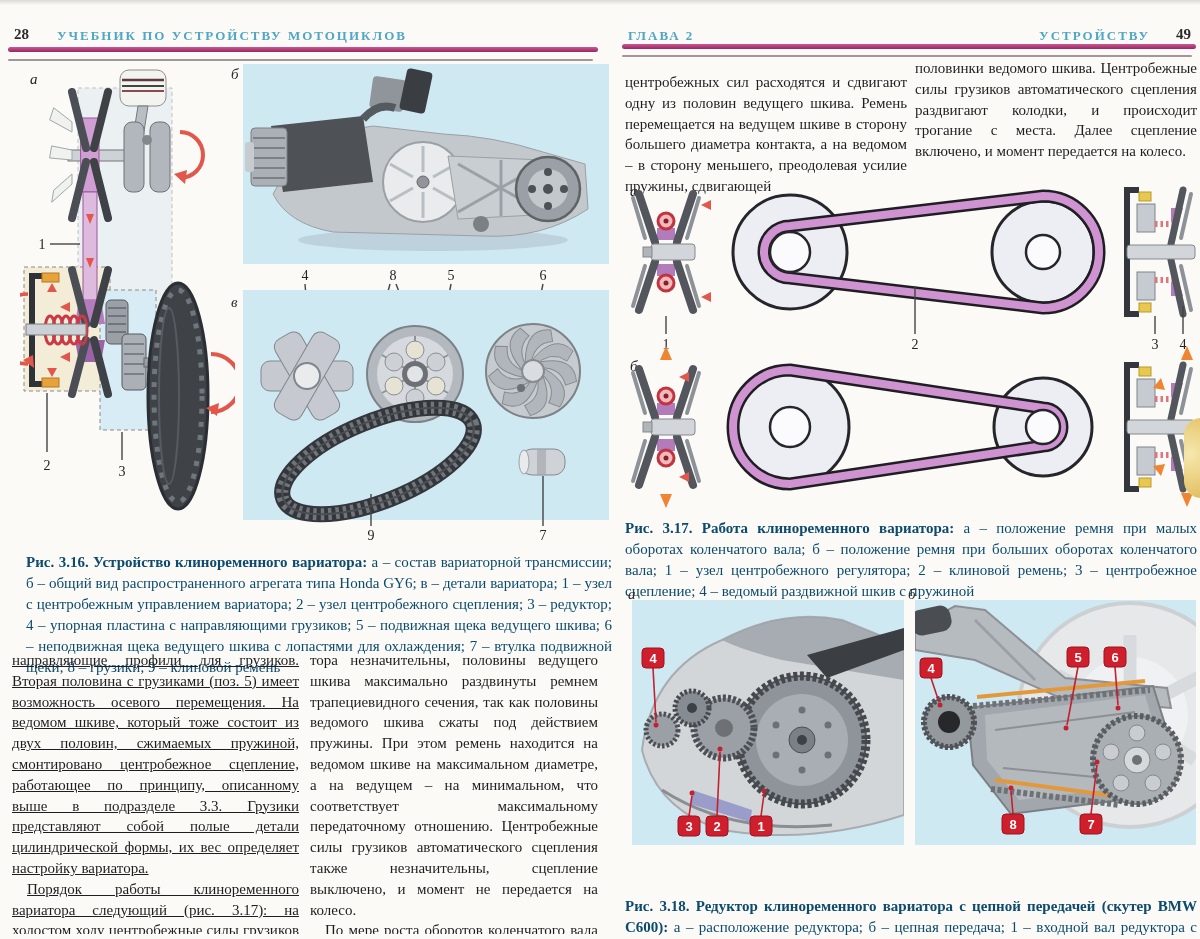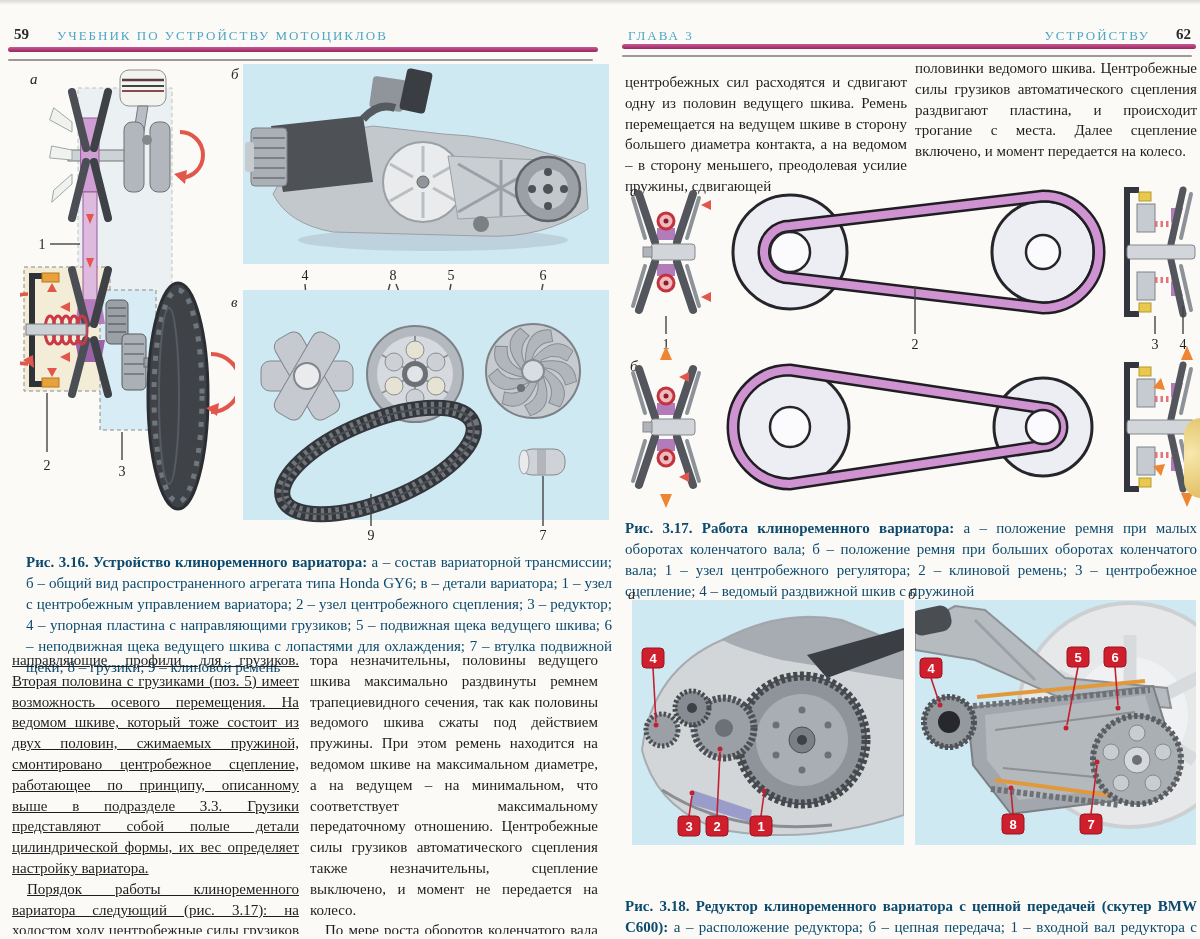--- a/index.html
+++ b/index.html
@@ -1,21 +1,21 @@
 <!DOCTYPE html>
 <html><head>
 <meta charset="utf-8">
 <style>
   html,body{margin:0;padding:0;background:#fff;}
   .sheet{position:relative;width:1200px;height:939px;background:#fbfaf6;overflow:hidden;
          font-family:"Liberation Serif",serif;color:#1e1e20;}
   .abs{position:absolute;}
   
   .pgnum{font-weight:bold;font-size:15px;color:#2b2b2e;}
-  .runhead{font-size:13px;letter-spacing:2px;color:#4fa6c6;font-weight:normal;}
+  .runhead{font-size:13px;letter-spacing:2px;color:#4fa6c6;font-weight:bold;}
   .rule{height:5px;border-radius:3px;background:linear-gradient(#c75a94,#9c2560);}
   .rule-shadow{height:2px;background:#55454e;opacity:.55;border-radius:2px;}
   
   .bodycol{font-size:15px;line-height:20.8px;text-align:justify;overflow:hidden;}
   .bodycol p{margin:0;}
   .bodycol p.indent{text-indent:15px;}
   
   .cap{font-size:15px;line-height:21px;text-align:justify;color:#0c4a6e;margin:0;}
   .cap b{font-weight:bold;}
   
@@ -28,28 +28,28 @@
         background:radial-gradient(circle at 35% 45%,#f6e8ae,#e5c express 266,#dcb255);
         background:radial-gradient(circle at 35% 45%,#f6e8ae,#e2bf62);}
   .scan-top{left:0;top:0;width:100%;height:5px;background:linear-gradient(#dcd9d4,rgba(220,217,212,0));}
 </style>
 </head>
 <body>
 
 <div class="sheet">
   <div class="abs scan-top"></div>
 
-  <div class="abs pgnum" style="left:14px;top:26px;">59</div>
+  <div class="abs pgnum" style="left:14px;top:26px;">28</div>
   <div class="abs runhead" style="left:57px;top:28px;">УЧЕБНИК ПО УСТРОЙСТВУ МОТОЦИКЛОВ</div>
   <div class="abs rule" style="left:8px;top:47px;width:590px;"></div>
   <div class="abs rule-shadow" style="left:8px;top:59px;width:585px;"></div>
 
-  <div class="abs runhead" style="left:628px;top:28px;">ГЛАВА 3</div>
+  <div class="abs runhead" style="left:628px;top:28px;">ГЛАВА 2</div>
   <div class="abs runhead" style="left:950px;top:28px;width:200px;text-align:right;">УСТРОЙСТВУ</div>
-  <div class="abs pgnum" style="left:1176px;top:26px;">62</div>
+  <div class="abs pgnum" style="left:1176px;top:26px;">49</div>
   <div class="abs rule" style="left:622px;top:44px;width:574px;"></div>
   <div class="abs rule-shadow" style="left:622px;top:55px;width:570px;"></div>
 
   <svg class="abs" style="left:20px;top:62px;" width="215" height="487" viewBox="0 0 215 487">
     <text class="flet" x="10" y="22">а</text>
 
     <rect x="58" y="26" width="94" height="280" fill="#dde7f2" opacity="0.5" stroke="#8a8a8a" stroke-dasharray="4 3"></rect>
 
     <rect x="4" y="205" width="86" height="124" fill="#f3edd8" stroke="#8a8a8a" stroke-dasharray="4 3"></rect>
 
@@ -259,21 +259,21 @@
   </div>
   <div class="abs bodycol" style="left:310px;top:650px;width:288px;height:284px;">
     <p>тора незначительны, половины ведущего шкива максимально раздвинуты ремнем трапециевидного сечения, так как половины ведомого шкива сжаты под действием пружины. При этом ремень находится на ведомом шкиве на максимальном диаметре, а на ведущем – на минимальном, что соответствует максимальному передаточному отношению. Центробежные силы грузиков автоматического сцепления также незначительны, сцепление выключено, и момент не передается на колесо.</p>
     <p class="indent">По мере роста оборотов коленчатого вала грузики регулятора под действием</p>
   </div>
 
   <div class="abs bodycol" style="left:625px;top:72px;width:282px;height:126px;">
     <p>центробежных сил расходятся и сдвигают одну из половин ведущего шкива. Ремень перемещается на ведущем шкиве в сторону большего диаметра контакта, а на ведомом – в сторону меньшего, преодолевая усилие пружины, сдвигающей</p>
   </div>
   <div class="abs bodycol" style="left:915px;top:58px;width:282px;height:126px;">
-    <p>половинки ведомого шкива. Центробежные силы грузиков автоматического сцепления раздвигают пластина, и происходит трогание с места. Далее сцепление включено, и момент передается на колесо.</p>
+    <p>половинки ведомого шкива. Центробежные силы грузиков автоматического сцепления раздвигают колодки, и происходит трогание с места. Далее сцепление включено, и момент передается на колесо.</p>
   </div>
 
   <svg class="abs" style="left:625px;top:182px;" width="572" height="332" viewBox="0 0 572 332">
     <defs>
       <g id="reg317">
         <path d="M 0,10 L 12,50" stroke="#8d9298" stroke-width="4" stroke-linecap="round"></path>
         <path d="M 0,118 L 12,78" stroke="#8d9298" stroke-width="4" stroke-linecap="round"></path>
         <path d="M 66,10 L 54,50" stroke="#8d9298" stroke-width="4" stroke-linecap="round"></path>
         <path d="M 66,118 L 54,78" stroke="#8d9298" stroke-width="4" stroke-linecap="round"></path>
         <rect x="24" y="40" width="18" height="12" fill="#b27cba"></rect>

